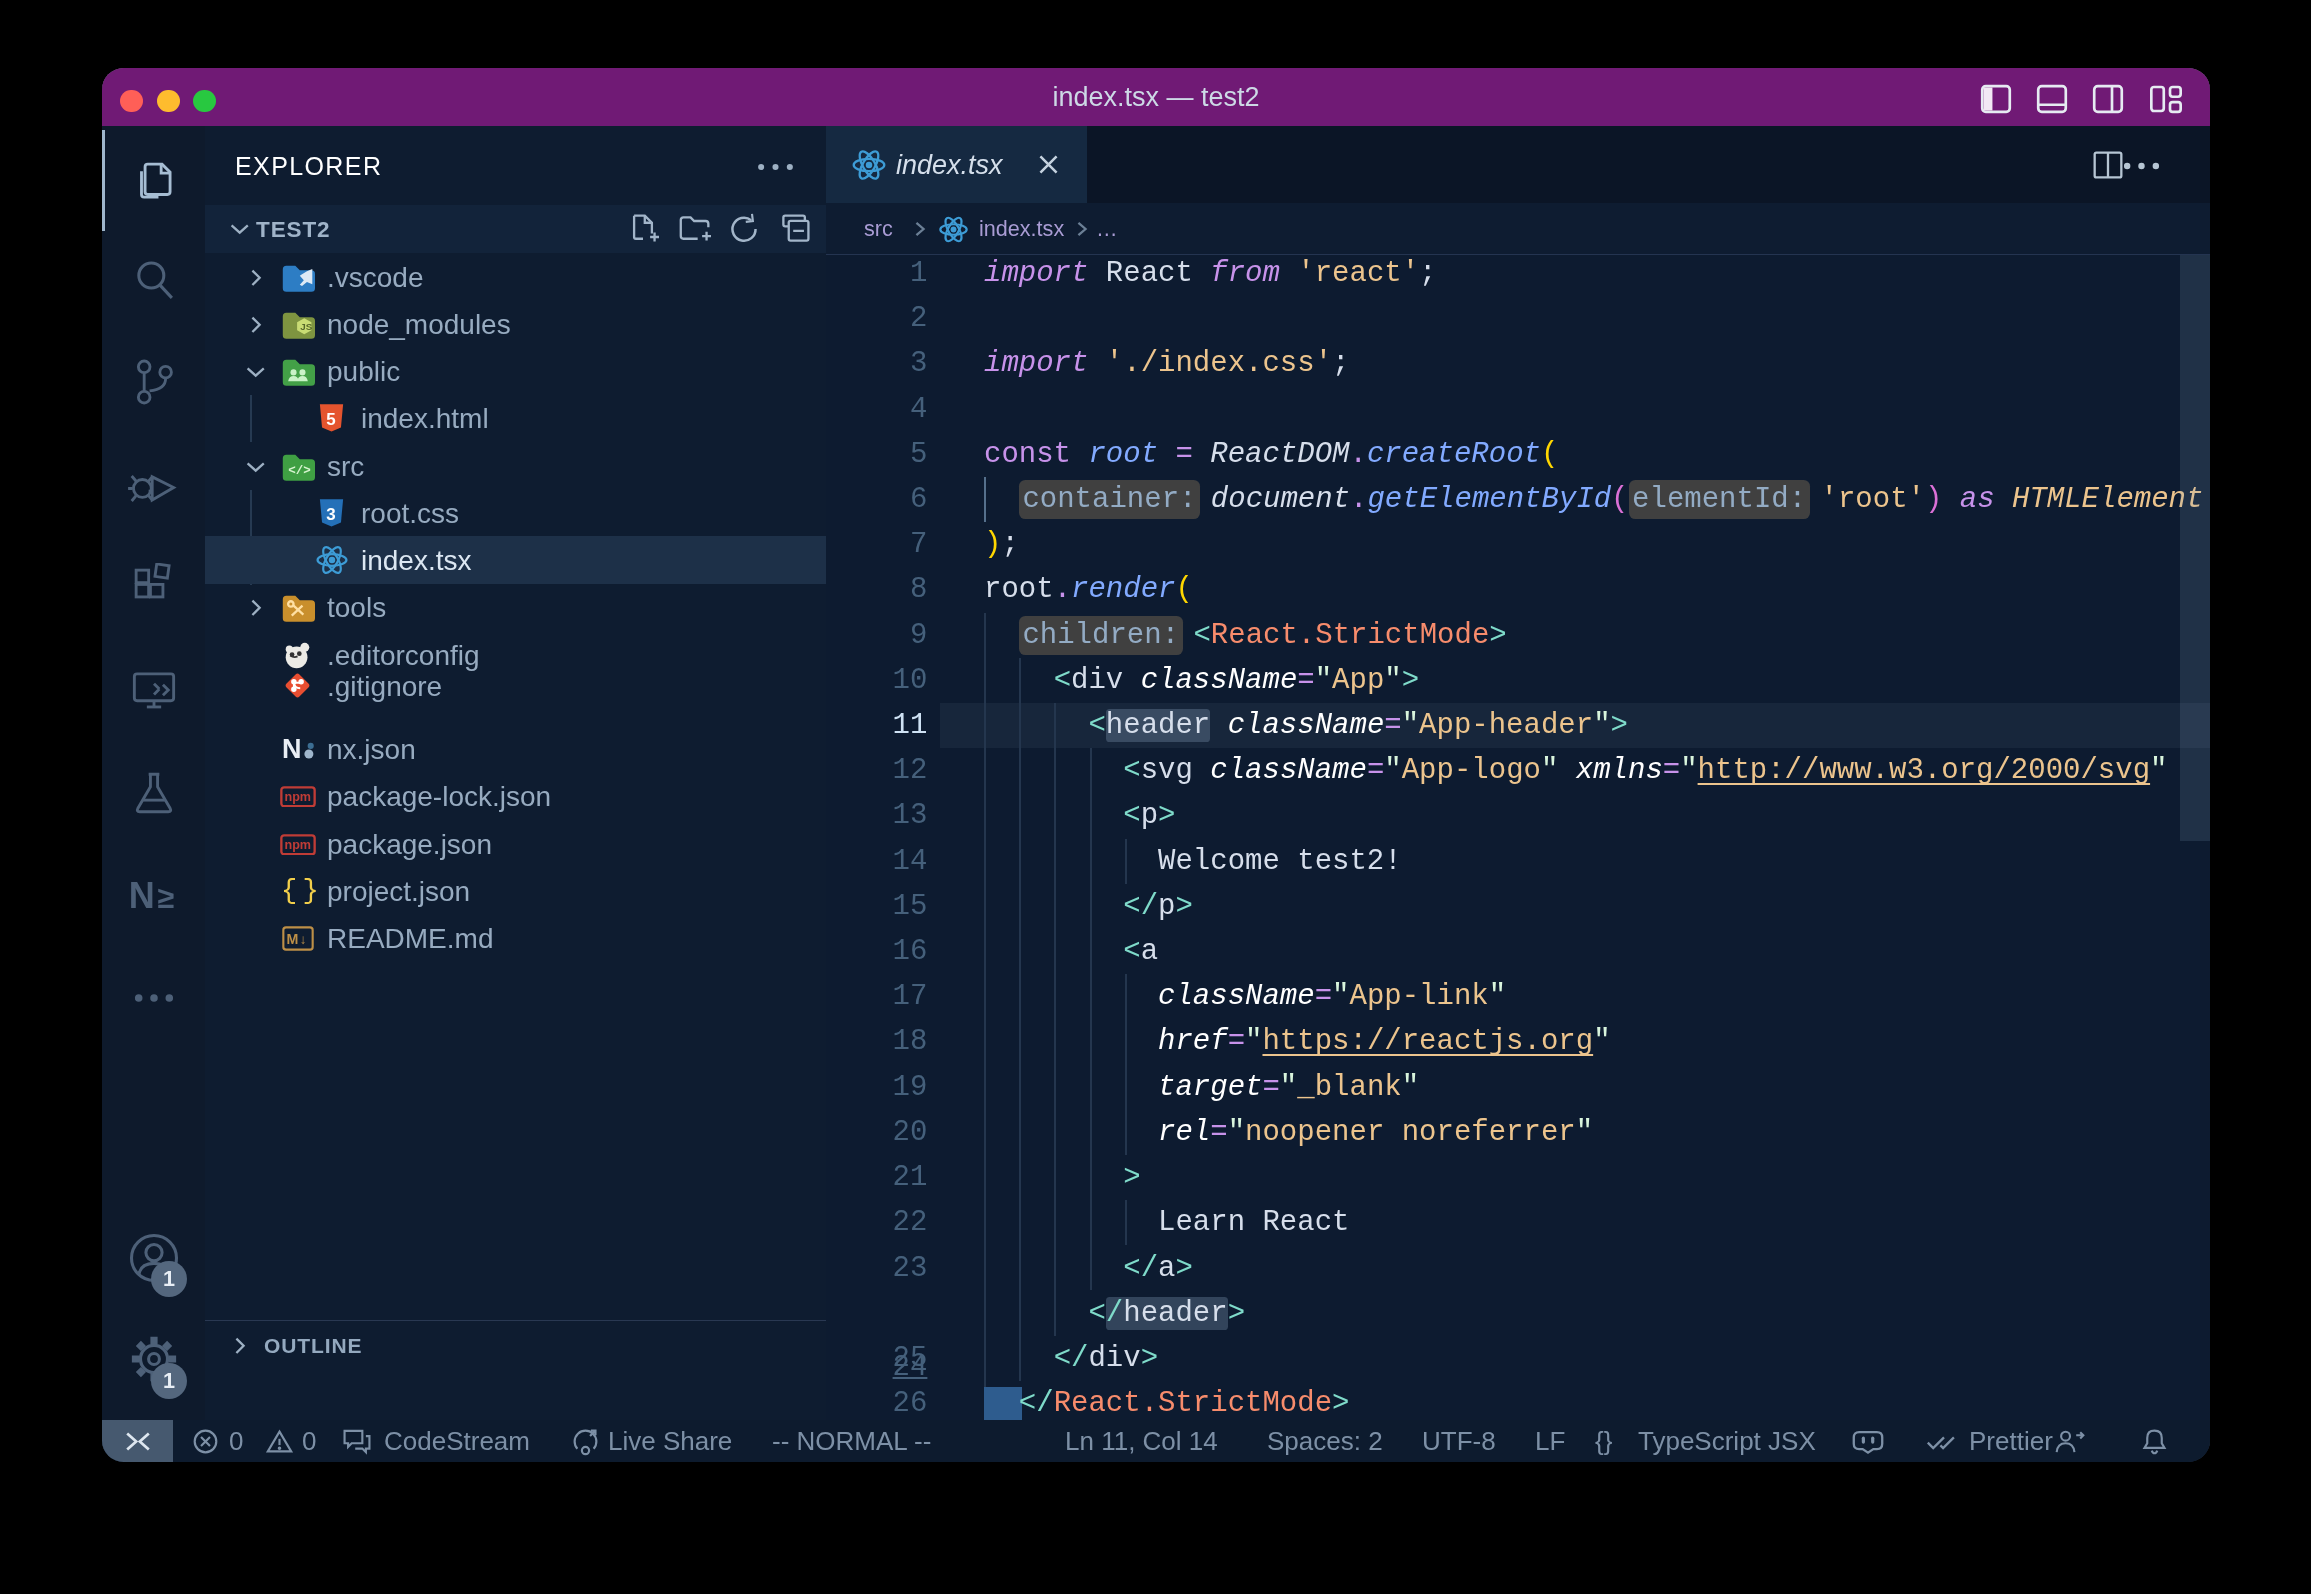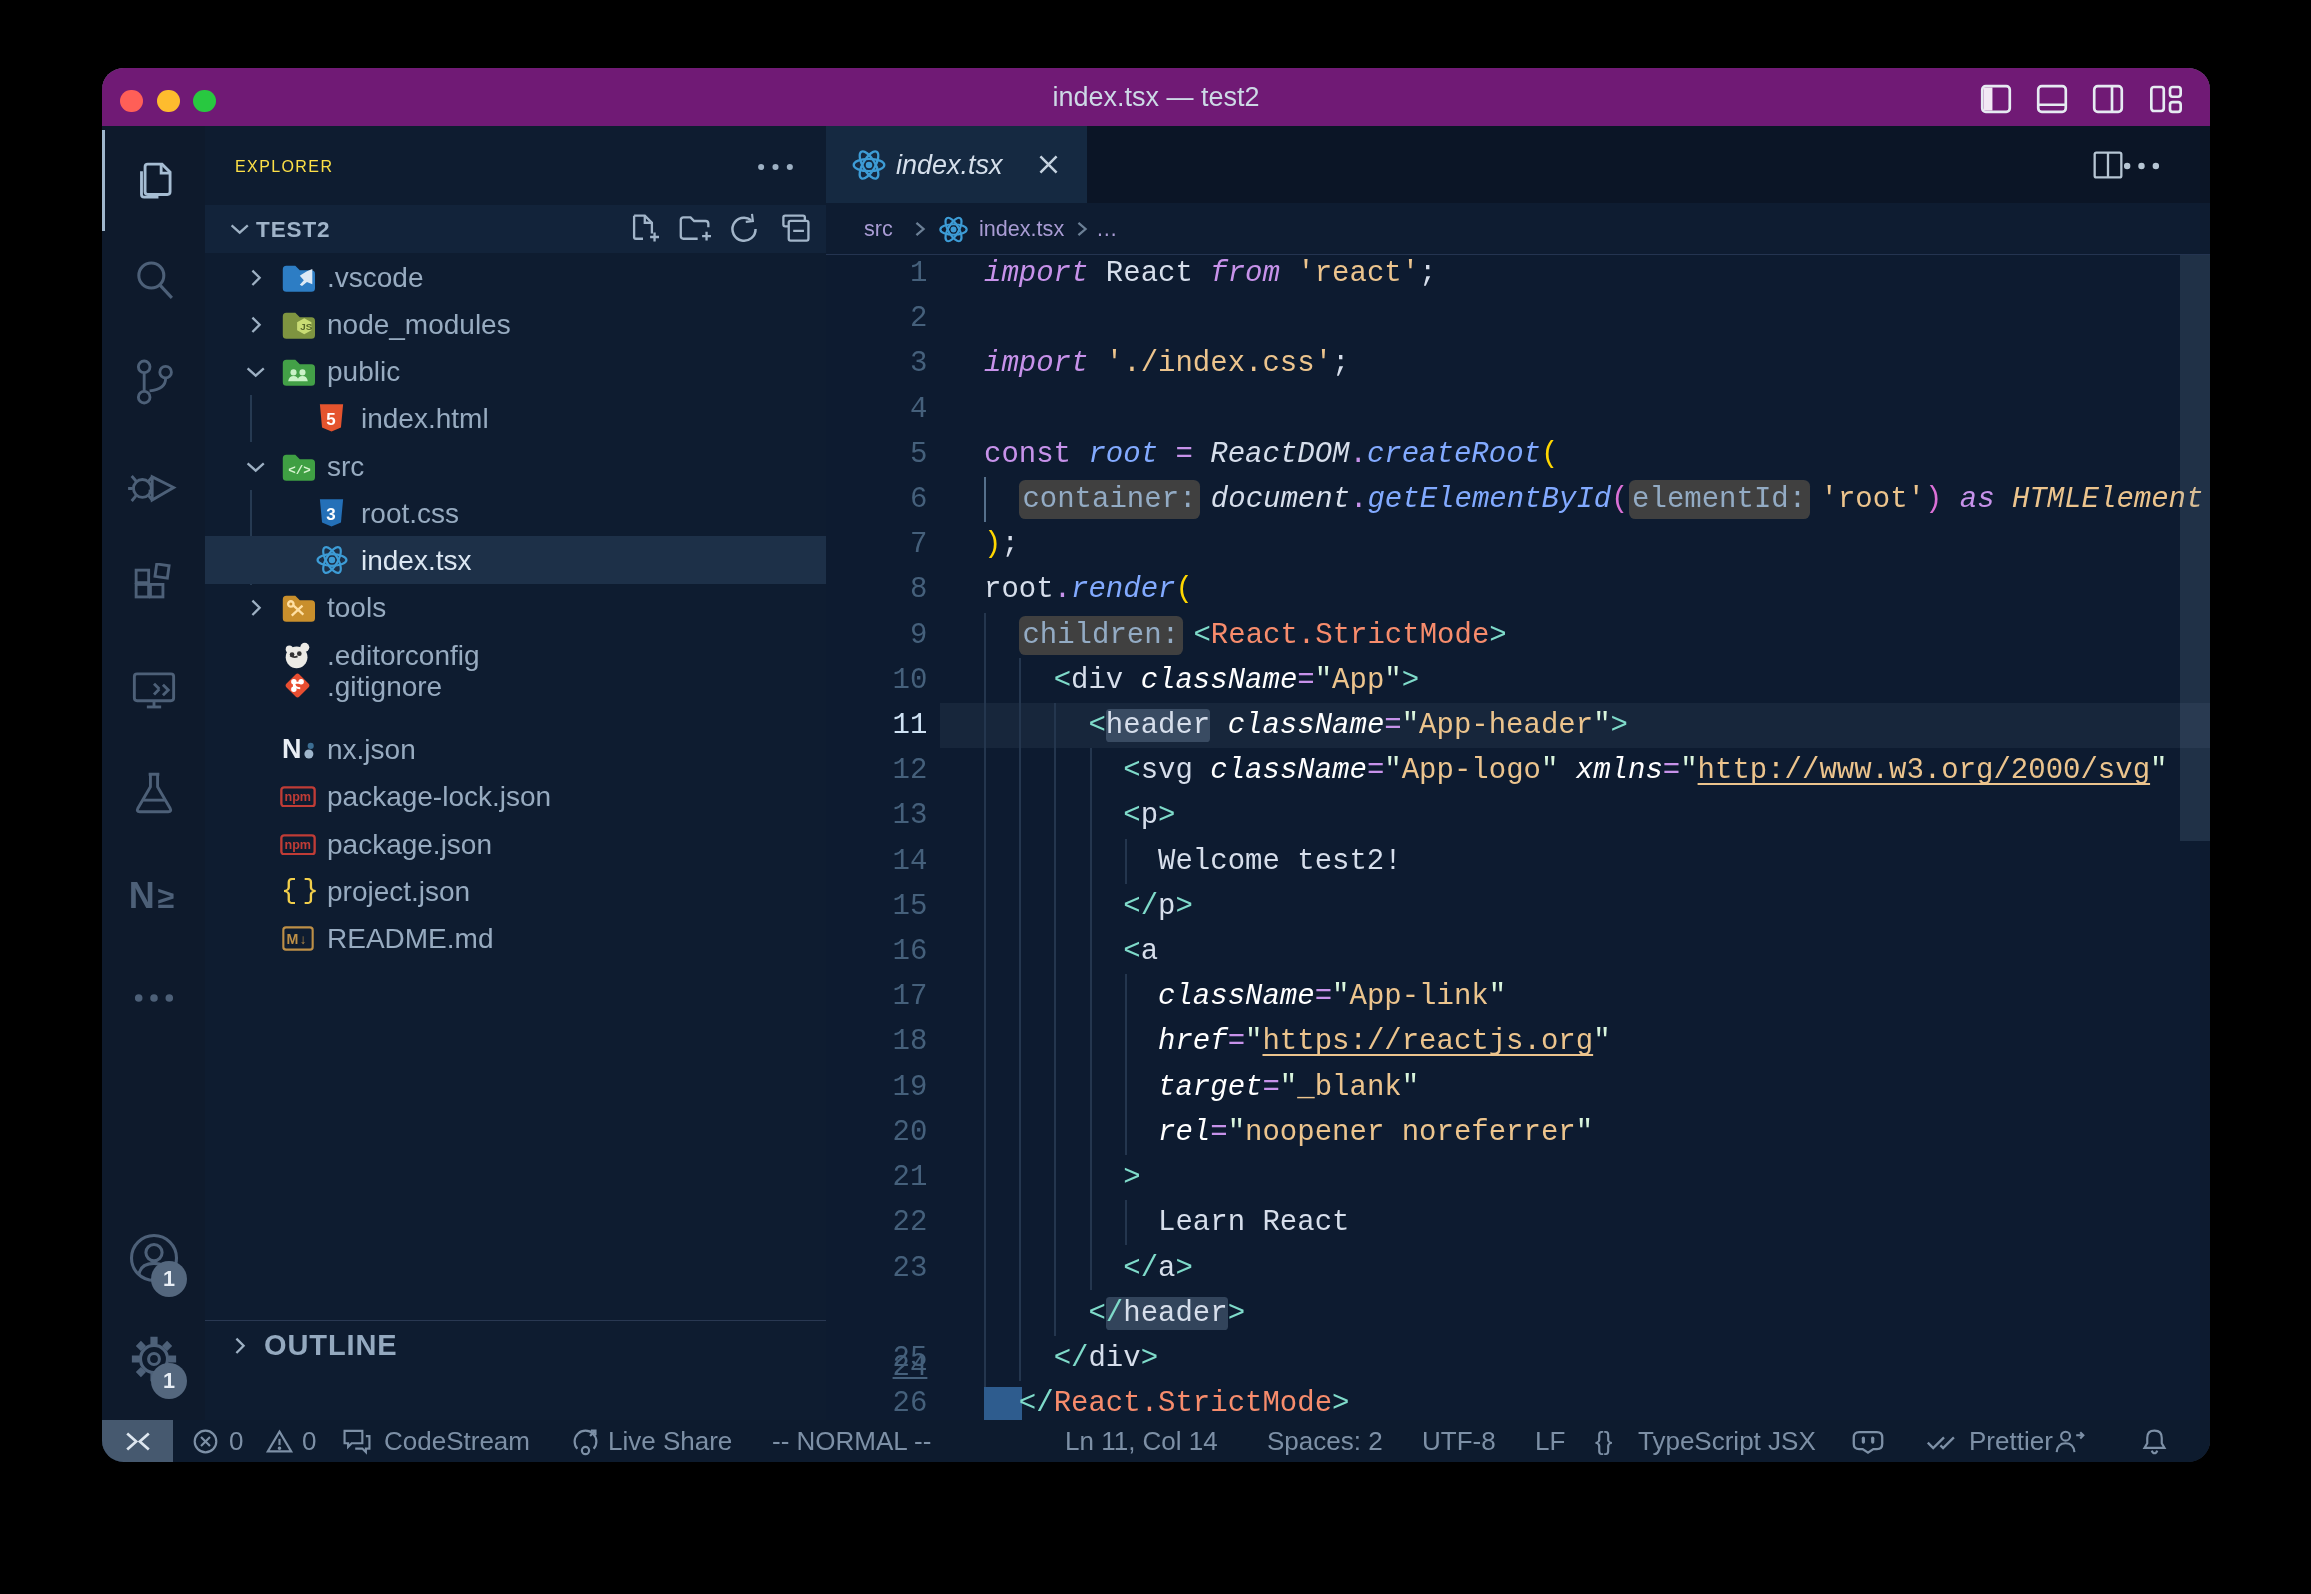--- a/index.html
+++ b/index.html
@@ -9,28 +9,28 @@
 .tl{position:absolute;top:21.6px;width:22.5px;height:22.5px;border-radius:50%;}
 #title{position:absolute;top:0;left:0;width:100%;height:58px;line-height:59px;text-align:center;color:#cdd9e6;font-size:27px;}
 .wbtn{position:absolute;top:15.3px;}
 
 #actbar{position:absolute;left:0;top:58px;width:103px;height:1294px;background:#0e1a2c;}
 .aicon{position:absolute;left:50%;transform:translate(-50%,-50%);}
 .badge{position:absolute;width:36px;height:36px;border-radius:50%;background:#54677e;color:#e8eef5;font-size:21.6px;font-weight:bold;text-align:center;line-height:36px;}
 #actsel{position:absolute;left:0;top:3.6px;width:2.7px;height:101px;background:#9fb6cc;}
 
 #sidebar{position:absolute;left:103px;top:58px;width:621px;height:1294px;background:#0e1c30;}
-#expl{position:absolute;left:30px;top:0;height:79px;line-height:81px;color:#fde047;font-size:16px;letter-spacing:1.4px;}
+#expl{position:absolute;left:30px;top:0;height:79px;line-height:81px;color:#ffffff;font-size:25px;letter-spacing:1.4px;}
 #test2row{position:absolute;left:0;top:79px;width:100%;height:48px;background:#12233a;}
 .trow{position:absolute;left:0;width:100%;height:48px;}
 .trow .lbl{position:absolute;top:0;height:48px;line-height:49px;font-size:28px;color:#97abc0;white-space:pre;}
 .chev{position:absolute;stroke:#9db0c3;stroke-width:2.6;fill:none;}
 .ticon{position:absolute;}
 #selrow{position:absolute;left:0;width:100%;height:48px;background:#1d3048;}
-.sect{position:absolute;left:0;width:100%;height:48px;border-top:1.8px solid rgba(92,110,145,0.35);color:#94a9bf;font-weight:bold;font-size:29px;letter-spacing:0.9px;}
+.sect{position:absolute;left:0;width:100%;height:48px;border-top:1.8px solid rgba(92,110,145,0.35);color:#94a9bf;font-weight:bold;font-size:21px;letter-spacing:0.9px;}
 .sect span{position:absolute;left:59px;top:0;line-height:49px;}
 
 #editor{position:absolute;left:724px;top:58px;width:1384px;height:1294px;background:#0d1b30;}
 #tabbar{position:absolute;left:0;top:0;width:100%;height:77px;background:#0b1526;}
 #tab1{position:absolute;left:0;top:0;width:261px;height:77px;background:#152941;}
 #tablbl{position:absolute;left:70px;top:0;line-height:79px;font-size:27px;font-style:italic;color:#d5dfeb;}
 #breadcrumb{position:absolute;left:0;top:77px;width:100%;height:51px;background:#0e1c31;border-bottom:1.8px solid #243450;color:#a99cd4;font-size:21.6px;}
 .bc{position:absolute;top:0;line-height:52px;white-space:pre;}
 #codearea{position:absolute;left:0;top:129px;width:100%;height:1166px;overflow:hidden;}
 .cl{position:absolute;left:158px;height:45px;font-family:"Liberation Mono",monospace;font-size:29px;line-height:45px;white-space:pre;color:#d6deeb;}

